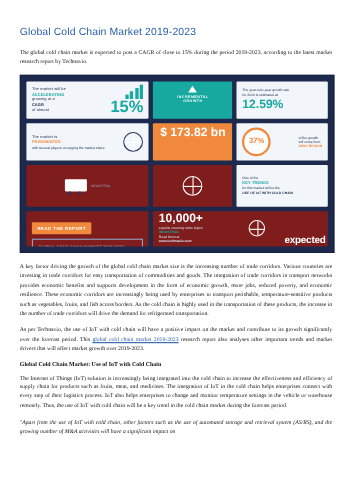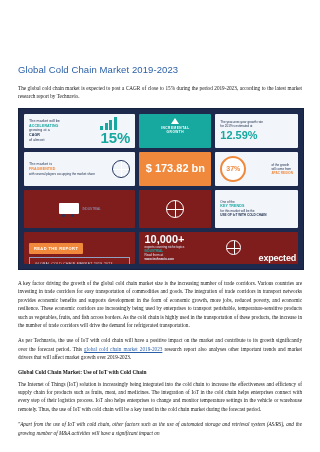--- a/index.html
+++ b/index.html
@@ -7,21 +7,20 @@
     width:320px;height:452px;
     background:#ffffff;
     font-family:"Liberation Serif", serif;
     color:#1a1a1a;
     overflow:hidden;
   }
   .page{
     width:320px;height:382px;
     box-sizing:border-box;
     padding:24px 18px 0 18px;
-    margin-top:40px;
   }
   .doc-title{
     color:#2a5fa8;
     font-family:"Liberation Sans", sans-serif;
     font-size:9.5px;
     font-weight:400;
     margin:0 0 9px 0;
     letter-spacing:.1px;
   }
   p.body-text{
@@ -139,21 +138,21 @@
 
       <div class="card white">
         <div class="row-flex">
           <div class="col" style="max-width:58%">
             <div class="t-small">The market will be</div>
             <div class="t-small bold" style="color:#17a8a0">ACCELERATING</div>
             <div class="t-small">growing at a</div>
             <div class="t-small bold">CAGR</div>
             <div class="t-small">of almost</div>
           </div>
-          <div class="col" style="">
+          <div class="col" style="align-items:flex-end;">
             <div class="bar-wrap">
               <div class="bar" style="height:4px"></div>
               <div class="bar" style="height:7px"></div>
               <div class="bar" style="height:10px"></div>
               <div class="bar" style="height:13px"></div>
             </div>
             <div class="t-big" style="color:#17a8a0">15%</div>
           </div>
         </div>
       </div>
@@ -176,21 +175,21 @@
         <div class="row-flex">
           <div class="col" style="max-width:68%">
             <div class="t-small">The market is</div>
             <div class="t-small bold" style="color:#f0893c">FRAGMENTED</div>
             <div class="t-mini">with several players occupying the market share</div>
           </div>
           <div class="globe" style="border-color:#24345e;"></div>
         </div>
       </div>
 
-      <div class="card orange" style="grid-row:span 1;display:flex;align-items:center;justify-content:center;">
+      <div class="card orange" style="grid-row:span 1;display:flex;align-items:flex-start;justify-content:center;">
         <div class="t-mid">$ 173.82 bn</div>
       </div>
 
       <div class="card white">
         <div class="row-flex">
           <div class="circle or">37%</div>
           <div class="col" style="max-width:60%">
             <div class="t-mini">of the growth</div>
             <div class="t-mini">will come from</div>
             <div class="t-mini bold" style="color:#f0893c">APAC REGION</div>

